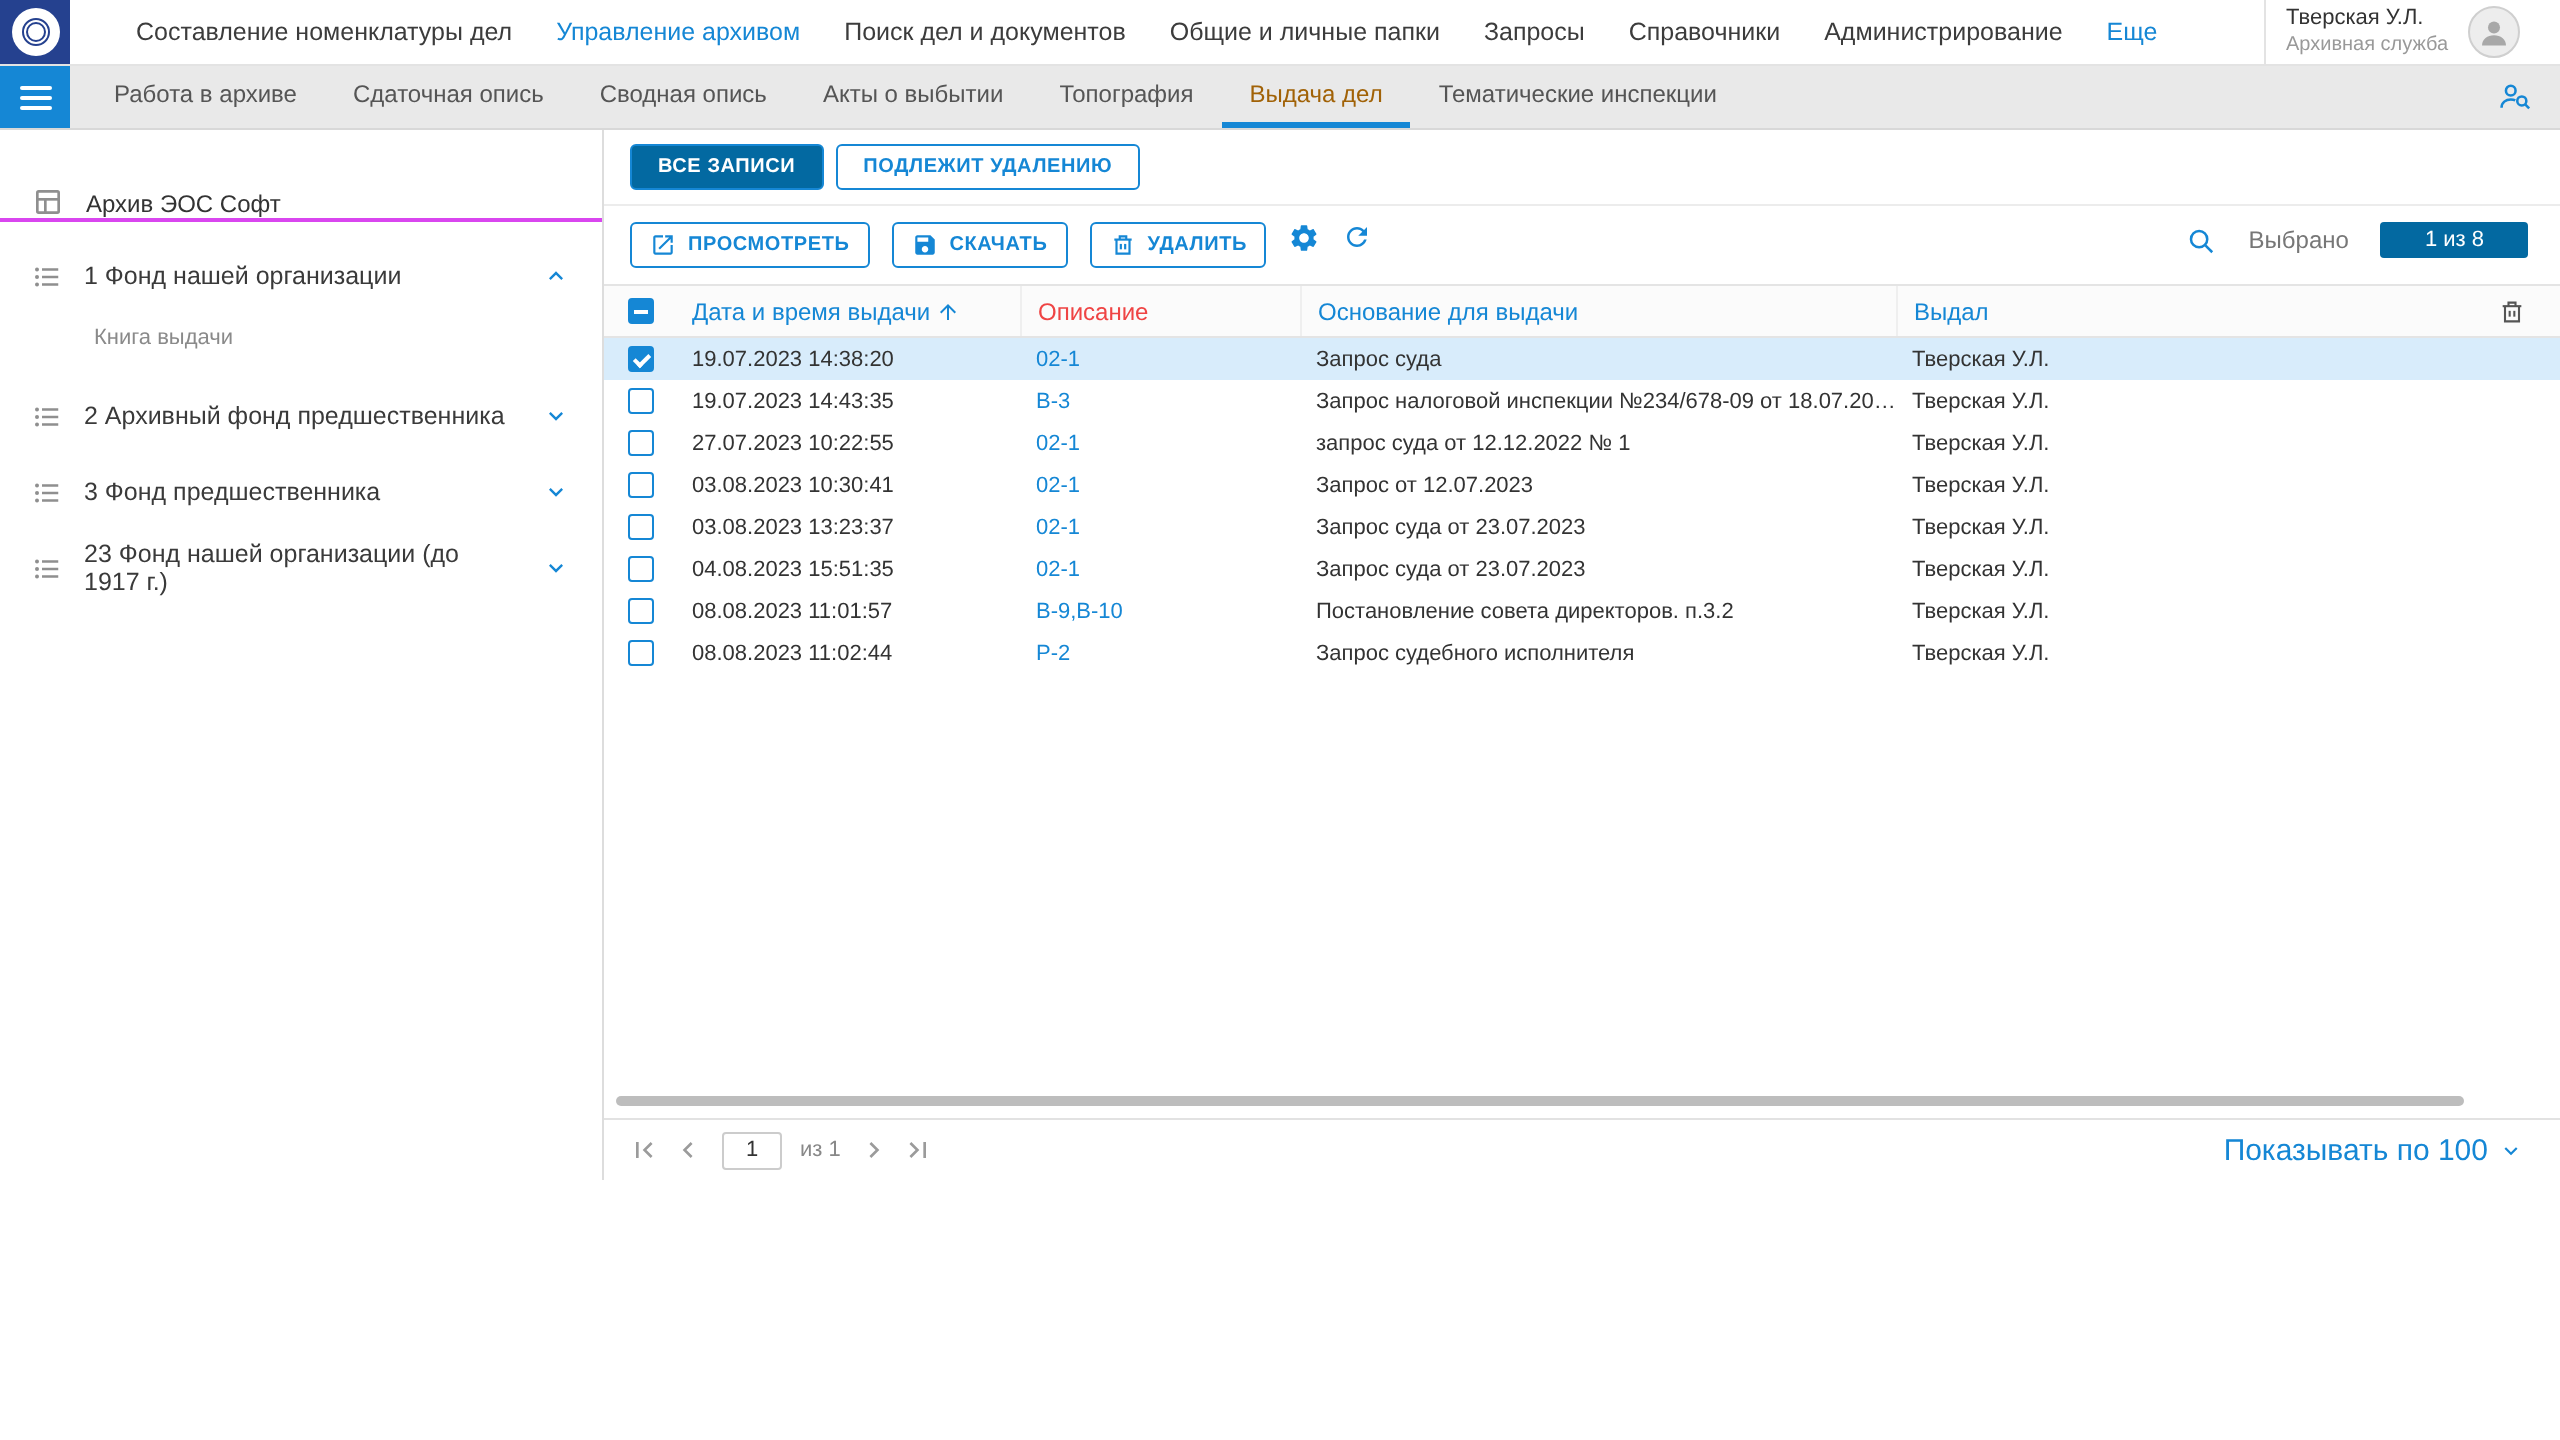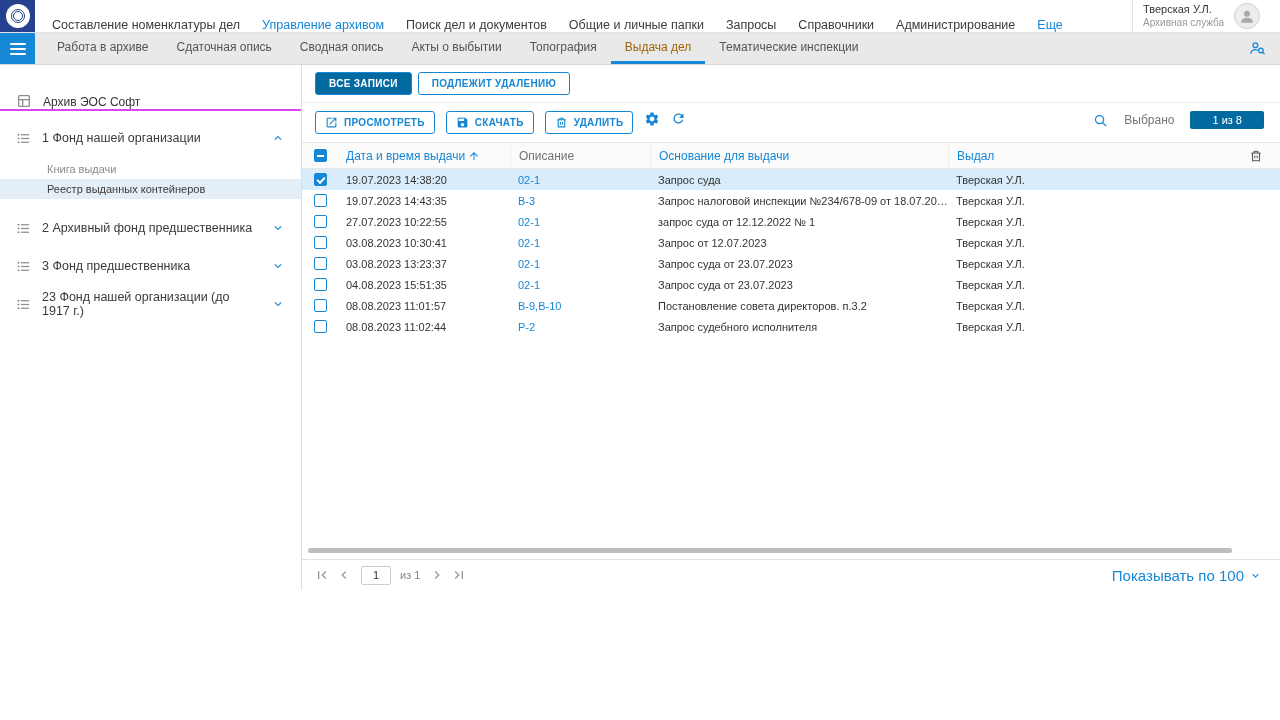--- a/index.html
+++ b/index.html
@@ -4,21 +4,21 @@
 <style>
   *{box-sizing:border-box;margin:0;padding:0}
   html,body{width:1280px;height:720px;background:#fff;font-family:"Liberation Sans",sans-serif}
   .app{width:1280px;height:590px;display:flex;flex-direction:column;background:#fff;overflow:hidden}
 
   
   .topbar{height:33px;flex:0 0 33px;display:flex;align-items:stretch;background:#fff;border-bottom:1px solid #e3e3e3}
   .logo{width:35px;background:#25418f;display:flex;align-items:center;justify-content:center;cursor:pointer}
   .logo-circle{width:24px;height:24px;border-radius:50%;background:#fff;display:flex;align-items:center;justify-content:center}
   .logo-inner{width:14px;height:14px;border-radius:50%;border:3px double #25418f;background:#fff}
-  .topnav{display:flex;align-items:flex-end;padding-left:6px}
+  .topnav{display:flex;align-items:center;padding-left:22px}
   .topnav .item{font-size:12.5px;color:#3c3c3c;padding:0 11px;display:flex;align-items:center;cursor:pointer;white-space:nowrap}
   .topnav .item.active,.topnav .item.more{color:#1587d5}
   .userblock{margin-left:auto;display:flex;align-items:center;border-left:1px solid #e3e3e3;padding:0 10px;gap:10px;min-width:148px}
   .usertext{display:flex;flex-direction:column;line-height:1.25}
   .username{font-size:11px;color:#333}
   .userrole{font-size:10px;color:#999}
   .avatar{width:26px;height:26px;border-radius:50%;background:#ededed;border:1px solid #cfcfcf;display:flex;align-items:center;justify-content:center;overflow:hidden;cursor:pointer}
 
   
   .subbar{height:32px;flex:0 0 32px;background:#e9e9e9;display:flex;align-items:stretch;border-bottom:1px solid #d8d8d8}
@@ -53,21 +53,21 @@
   .toolbar{display:flex;align-items:flex-start;gap:11px;padding:8px 16px 8px 13px}
   .tbtn{display:flex;align-items:center;gap:6px;border:1px solid #1587d5;border-radius:3px;background:#fff;color:#1587d5;font-size:10px;font-weight:bold;letter-spacing:.3px;padding:4px 9px;cursor:pointer;white-space:nowrap}
   .iconbtn{display:flex;align-items:center;cursor:pointer}
   .toolbar-right{margin-left:auto;display:flex;align-items:center;gap:16px}
   .selected-label{font-size:12px;color:#777}
   .selected-badge{background:#0369a1;color:#fff;font-size:11px;padding:3px 22px;border-radius:2px}
 
   .grid-cols{display:grid;grid-template-columns:36px 172px 140px 298px 1fr 48px;align-items:center}
   .thead{height:27px;flex:0 0 27px;border-top:1px solid #e4e4e4;border-bottom:1px solid #e4e4e4;background:#fbfbfb}
   .th{font-size:12px;color:#1587d5;display:flex;align-items:center;gap:3px;padding-left:8px;height:100%;border-left:1px solid #efefef;white-space:nowrap;cursor:pointer}
-  .th.gray{color:#737373}
+  .th.gray{color:#ef4444}
   .th-check,.th-trash{display:flex;align-items:center;justify-content:center;height:100%}
 
   .tbody{flex:1;min-height:0;overflow:hidden;display:flex;flex-direction:column}
   .trow{height:21px;flex:0 0 21px;font-size:11px;color:#333;cursor:pointer}
   .trow.selected{background:#d8ecfb}
   .cell{padding-left:8px;white-space:nowrap;overflow:hidden;text-overflow:ellipsis}
   .cell.link{color:#1587d5}
   .cell-check{display:flex;justify-content:center}
 
   .cb{width:13px;height:13px;border:1px solid #1587d5;border-radius:2px;background:#fff;position:relative;cursor:pointer;flex:0 0 13px}
@@ -169,21 +169,20 @@
             </svg>
           <span class="tnode-label">1 Фонд нашей организации</span>
           <span class="chev up">
               <svg width="14" height="14" viewBox="0 0 24 24" fill="#1587d5">
                 <path d="M7.41,8.59L12,13.17l4.59-4.58L18,10l-6,6l-6-6L7.41,8.59z"></path>
               </svg>
             </span>
         </div>
         <div class="tchildren">
           <div class="tchild">Книга выдачи</div>
-          <div class="tchild selected">Реестр выданных контейнеров</div>
         </div>
 
         <div class="tnode">
           <svg width="15" height="15" viewBox="0 0 24 24" fill="#8f8f8f">
               <circle cx="4" cy="6" r="1.6"></circle>
               <circle cx="4" cy="12" r="1.6"></circle>
               <circle cx="4" cy="18" r="1.6"></circle>
               <rect x="8" y="5" width="13" height="2"></rect>
               <rect x="8" y="11" width="13" height="2"></rect>
               <rect x="8" y="17" width="13" height="2"></rect>

